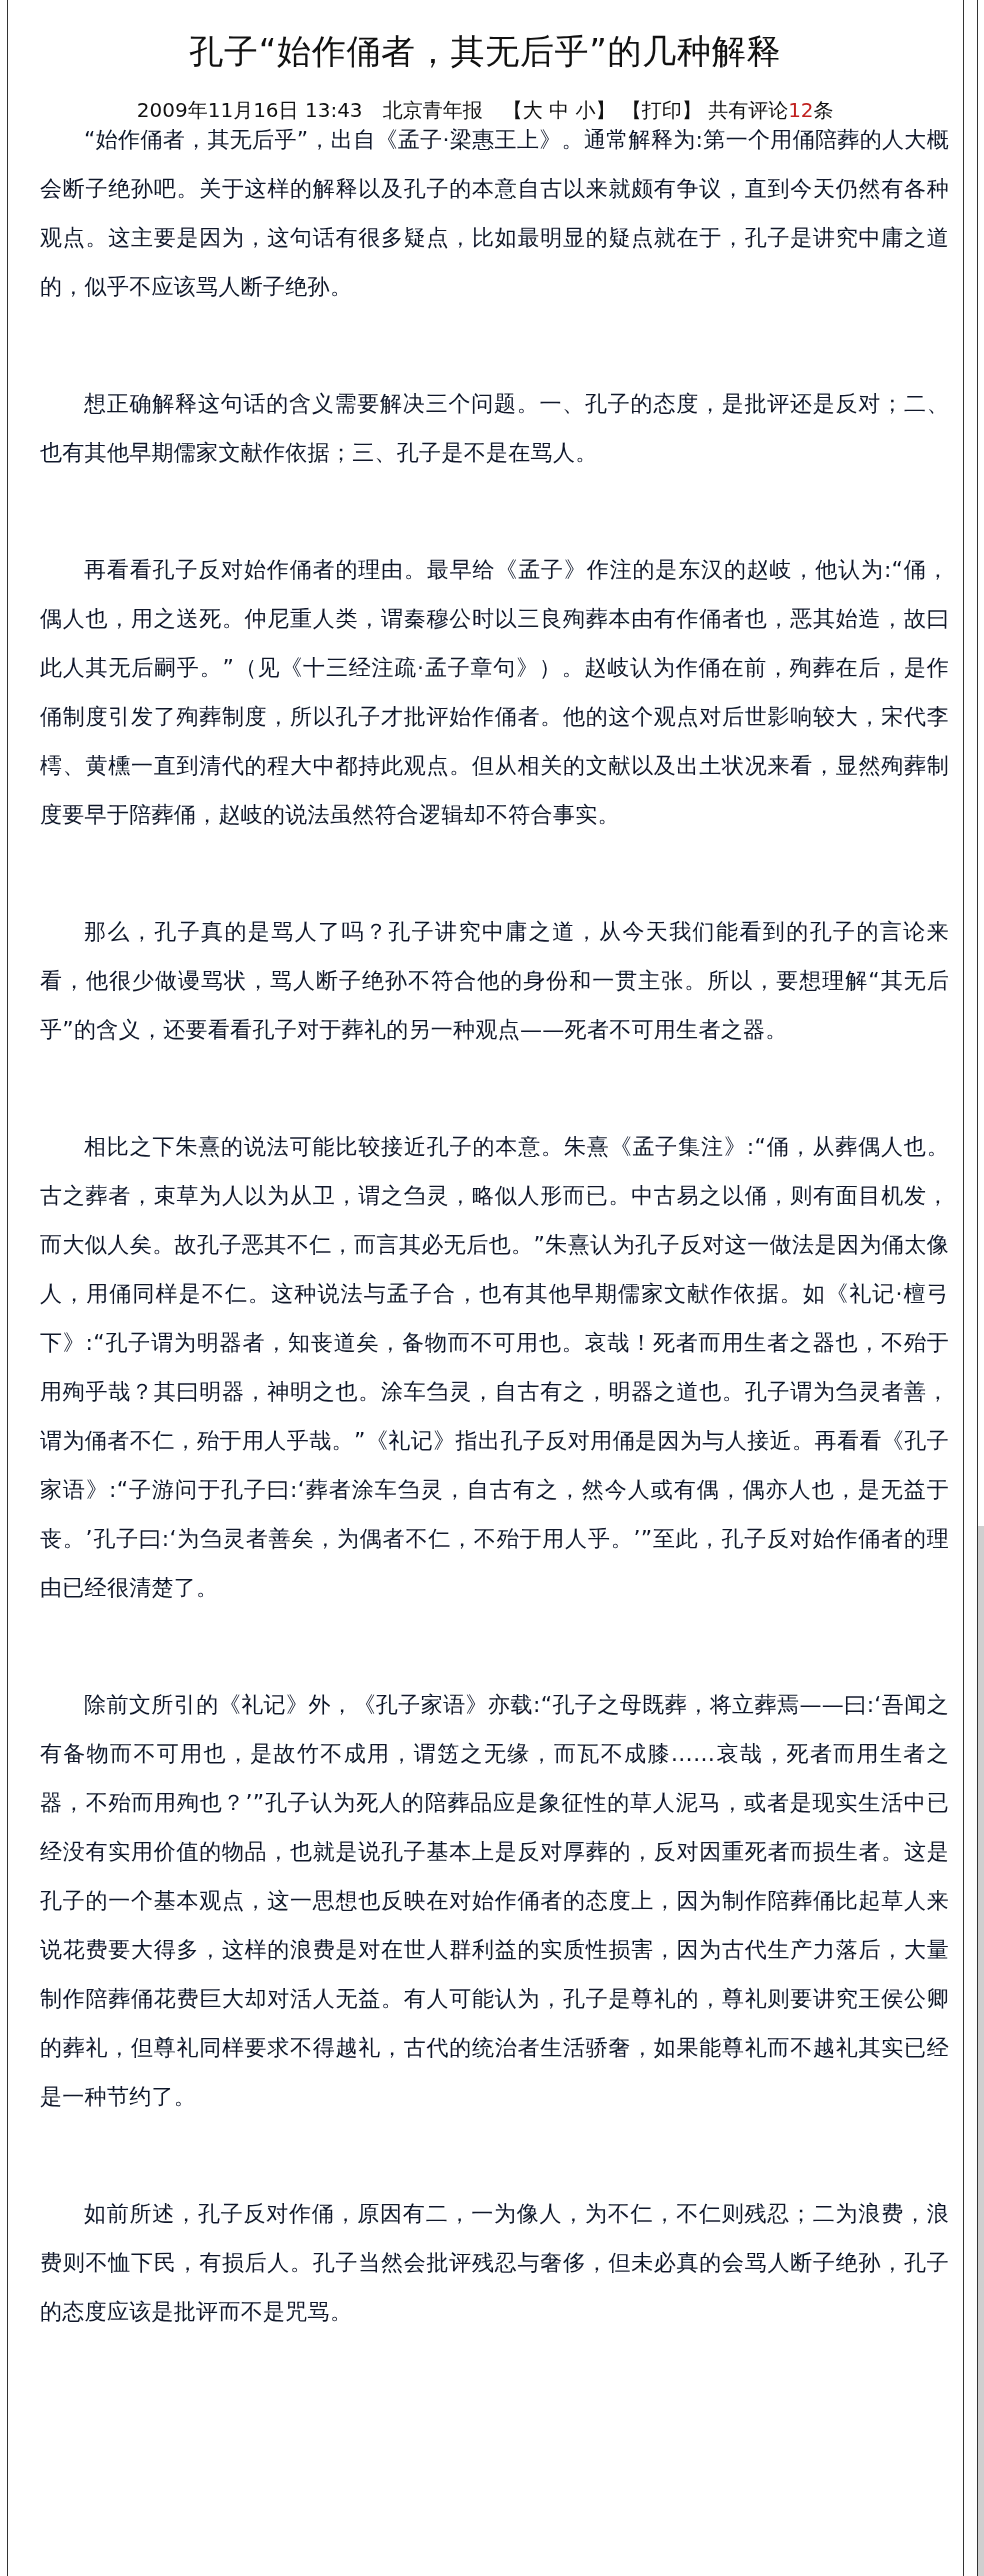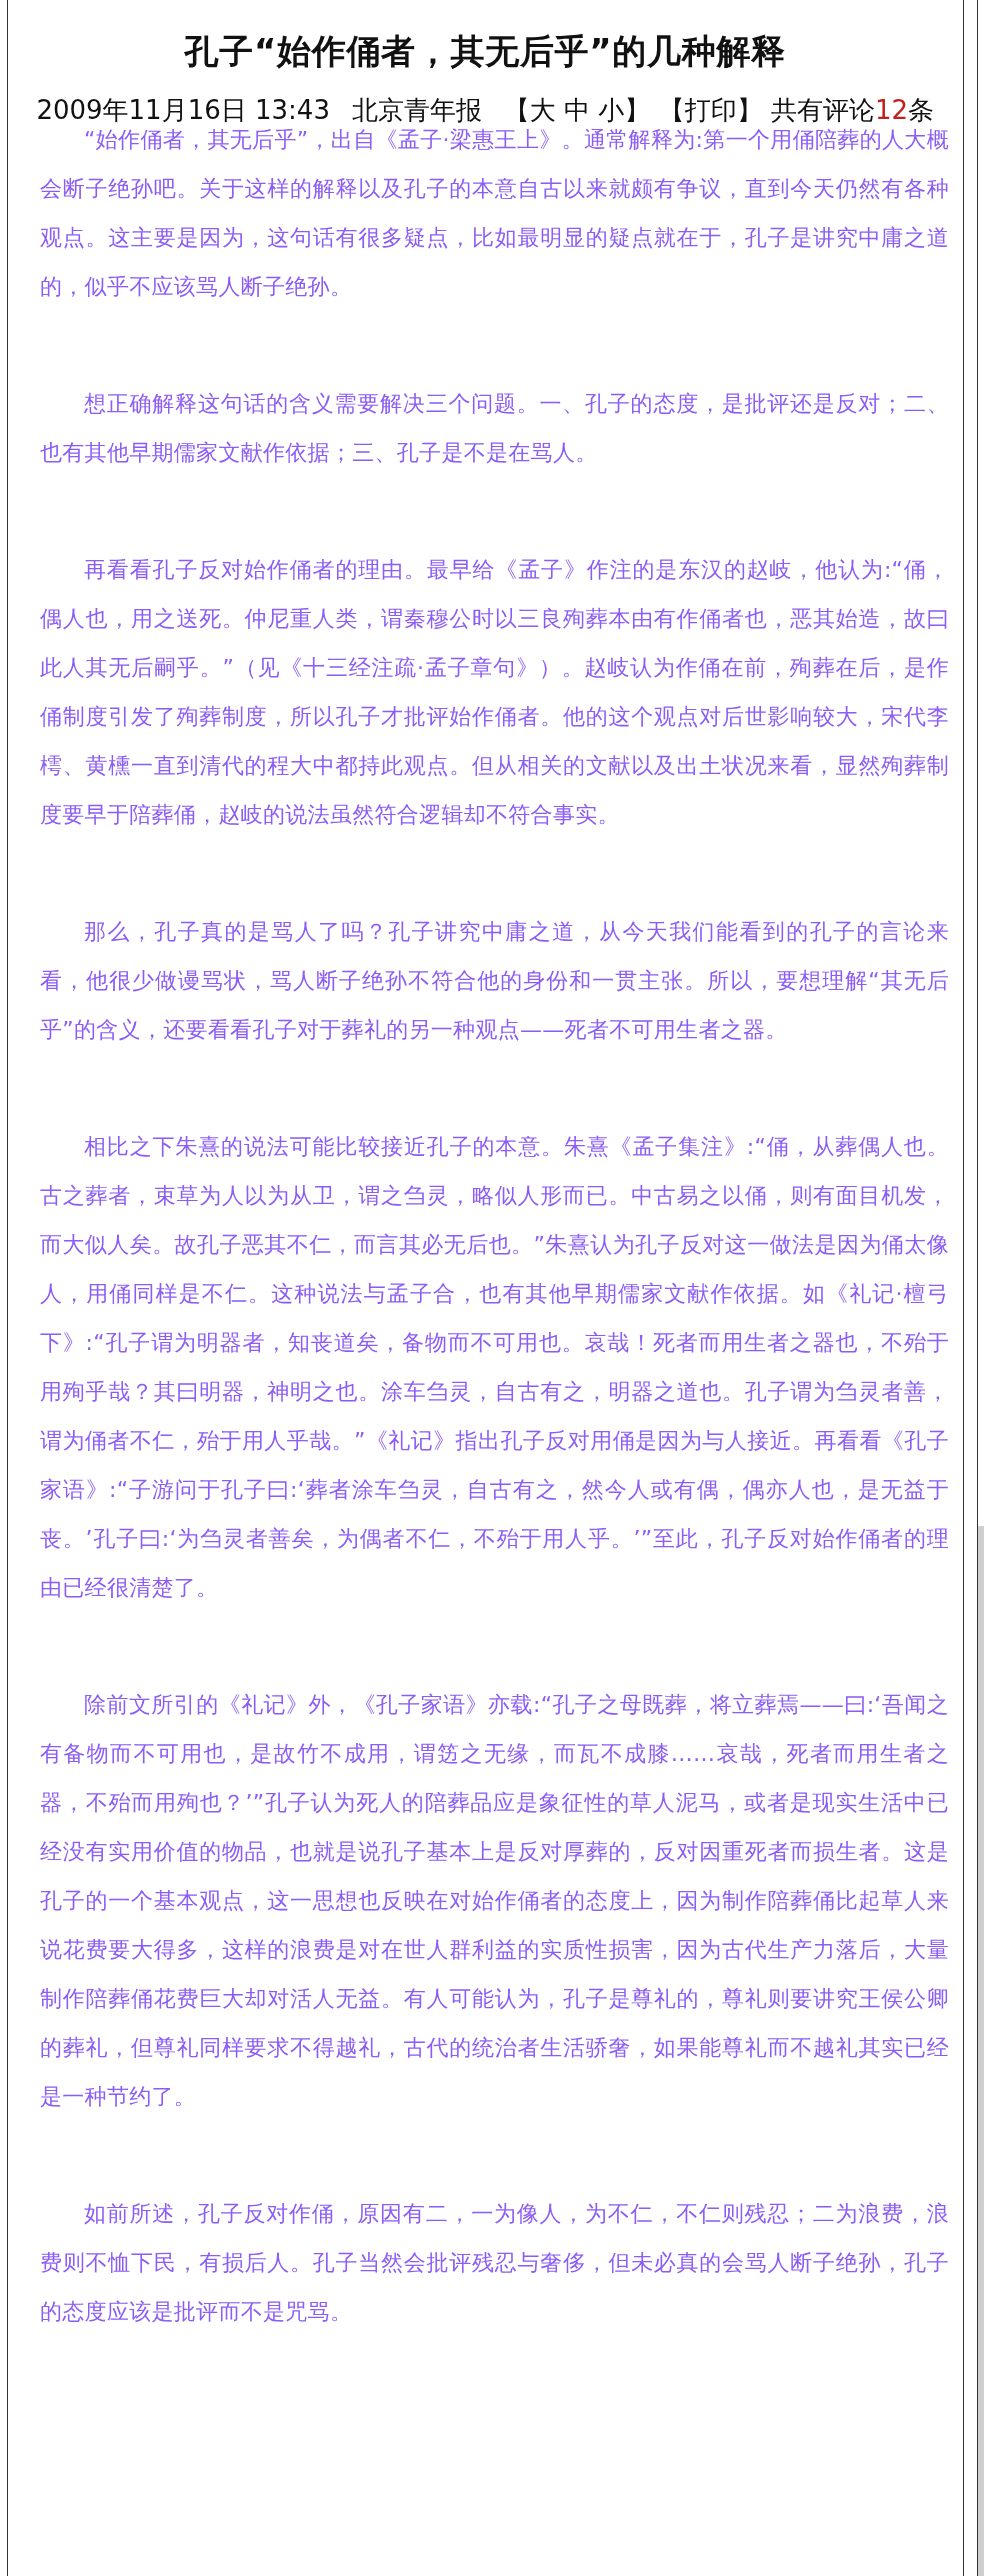--- a/index.html
+++ b/index.html
@@ -5,29 +5,29 @@
   html, body { margin: 0; padding: 0; background: #ffffff; }
   body {
     width: 984px; height: 2576px; overflow: hidden; position: relative;
     font-family: "DejaVu Sans", "Liberation Sans", sans-serif; color: #111;
   }
   .frame-left { position: absolute; left: 6.8px; top: 0; width: 1.4px; height: 2576px; background: #333; }
   .frame-right { position: absolute; left: 963px; top: 0; width: 1.4px; height: 2576px; background: #333; }
   .scroll-track { position: absolute; left: 977px; top: 0; width: 1.4px; height: 2576px; background: #333; }
   .scroll-thumb { position: absolute; left: 978px; top: 1526px; width: 6.2px; height: 1050px; background: #cfcfcf; }
   .header { position: absolute; left: 8.2px; top: 0; width: 954px; text-align: center; }
-  .title { margin: 0; padding-top: 27px; font-size: 34px; font-weight: bold; letter-spacing: 0.7px; color: #111; line-height: 48px; }
-  .meta { margin-top: 22px; font-size: 26px; line-height: 27px; color: #111; }
+  .title { margin: 0; padding-top: 27px; font-size: 34px; font-weight: normal; letter-spacing: 0.7px; color: #111; line-height: 48px; }
+  .meta { margin-top: 22px; font-size: 20px; line-height: 27px; color: #111; }
   .meta .gap { display: inline-block; width: 13.7px; }
   .meta .count { color: #c0201e; }
   .meta .link { cursor: pointer; }
   .article { position: absolute; left: 40px; top: 115px; width: 909px; }
   .article p {
     margin: 0 0 68px 0; font-size: 22px; line-height: 49px; text-indent: 2em;
-    text-align: justify; letter-spacing: 0.3px; color: #8b5cf6;
+    text-align: justify; letter-spacing: 0.3px; color: #0f172a;
   }
   .fade { position: absolute; left: 27px; top: 2516px; width: 260px; height: 48px;
           background: linear-gradient(to right, rgba(255,255,255,0.3), #fff); }
 </style>
 </head>
 <body>
 
 <div class="frame-left"></div>
 <div class="frame-right"></div>
 <div class="scroll-track"></div>

